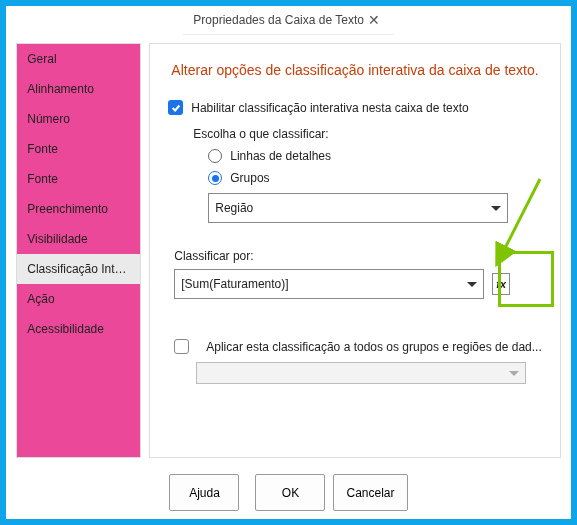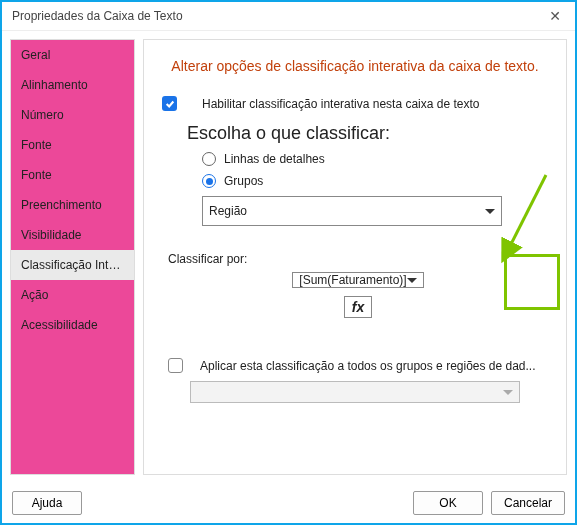--- a/index.html
+++ b/index.html
@@ -9,24 +9,25 @@
   background: #fff;
   color: #222;
   width: 577px;
   height: 525px;
   overflow: hidden;
   position: relative;
 }
 .dialog {
   width: 577px;
   height: 525px;
-  border: 2px solid #0ea5e9;
+  border: 6px solid #0ea5e9;
   display: flex;
   flex-direction: column;
   position: relative;
+  align-items: center;
 }
 .titlebar {
   display: flex;
   align-items: center;
   justify-content: space-between;
   padding: 6px 10px;
   font-size: 12px;
   color: #444;
   border-bottom: 1px solid #eee;
 }
@@ -70,42 +71,42 @@
 }
 .heading {
   text-align: center;
   font-size: 14px;
   color: #c2410c;
   margin-bottom: 22px;
 }
 .row-check {
   display: flex;
   align-items: center;
-  gap: 25px;
+  gap: 8px;
   margin-bottom: 12px;
 }
 .checkbox {
   width: 15px;
   height: 15px;
   border-radius: 3px;
   display: inline-flex;
   align-items: center;
   justify-content: center;
   flex-shrink: 0;
 }
 .checkbox.checked {
   background: #1a73e8;
 }
 .checkbox.checked svg { stroke: #fff; stroke-width: 2.5; fill: none; }
 .checkbox.unchecked {
   background: #fff;
   border: 1px solid #888;
 }
 .sublabel {
-  font-size: 18px;
+  font-size: 12px;
   margin-left: 25px;
   margin-bottom: 8px;
 }
 .radiogroup {
   margin-left: 40px;
 }
 .radio-row {
   display: flex;
   align-items: center;
   gap: 8px;
@@ -150,35 +151,34 @@
   margin-left: 6px;
   margin-bottom: 6px;
   font-size: 12px;
 }
 .sortby-row {
   display: flex;
   align-items: center;
   gap: 8px;
   margin-left: 6px;
   position: relative;
-  flex-direction: column;
 }
 .sortby-dd {
   flex: 1;
   max-width: 310px;
 }
 .fx-btn {
-  width: 28px;
+  width: 18px;
   height: 22px;
   border: 1px solid #888;
   background: #fff;
   display: flex;
   align-items: center;
   justify-content: center;
-  font-size: 14px;
+  font-size: 11px;
   font-style: italic;
   font-weight: bold;
   cursor: pointer;
   position: relative;
 }
 .highlight-box {
   position: absolute;
   border: 3px solid #7fc400;
   pointer-events: none;
 }
@@ -217,21 +217,21 @@
 }
 .footer {
   display: flex;
   align-items: center;
   padding: 8px 10px;
   gap: 8px;
 }
 .footer .spacer { flex: 1; }
 .btn {
   min-width: 70px;
-  height: 24px;
+  height: 37px;
   border: 1px solid #999;
   background: #fdfdfd;
   font-size: 12px;
   cursor: pointer;
   display: inline-flex;
   align-items: center;
   justify-content: center;
   padding: 0 12px;
   border-radius: 2px;
 }

